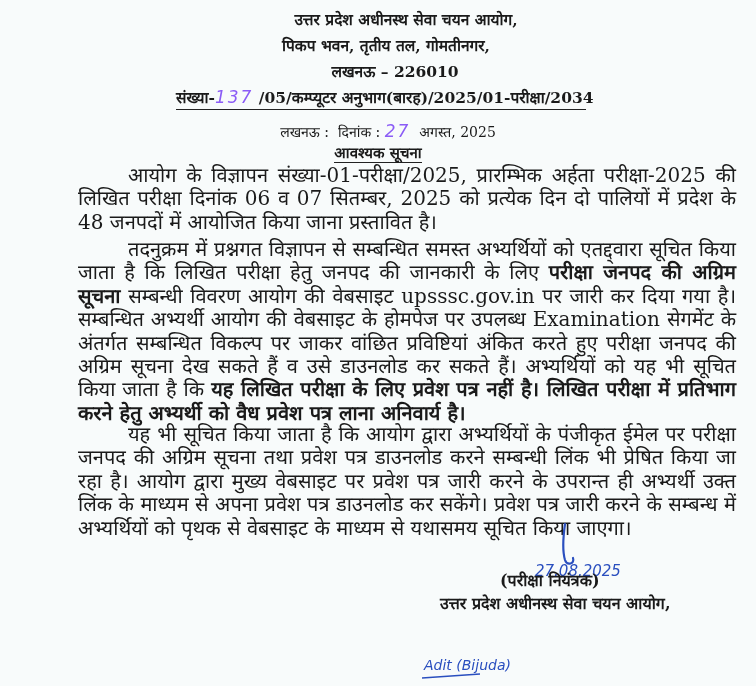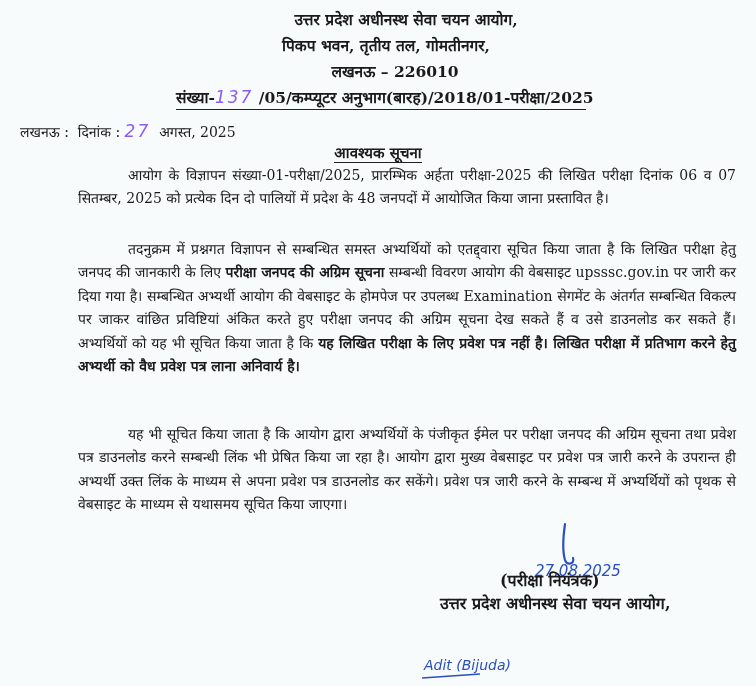--- a/index.html
+++ b/index.html
@@ -15,31 +15,31 @@
   .hdr1 { top: 9px; left: 28px; }
   .hdr2 { top: 35px; left: 8px; }
   .hdr3 { top: 61px; left: 0px; padding-left: 17px; }
   .ref {
     position: absolute; top: 86px; left: 176px; width: 410px;
     font-size: 15.5px; font-weight: bold; line-height: 22px;
     border-bottom: 1.5px solid #222; white-space: nowrap;
   }
   .hand { font-family: "DejaVu Sans", sans-serif; color: #8b5cf6; font-weight: normal; font-style: italic; font-size: 17px; letter-spacing: 2px; }
   .dateline {
-    position: absolute; top: 120px; left: 0; width: 756px; text-align: left;
+    position: absolute; top: 120px; left: 0; width: 756px; text-align: center;
     font-size: 14px; line-height: 22px; padding-left: 20px; box-sizing: border-box;
   }
   .title {
     position: absolute; top: 143px; left: 0; width: 756px; text-align: center;
     font-size: 15px; font-weight: bold; line-height: 20px;
   }
   .title span { border-bottom: 1.5px solid #222; }
   .para {
     position: absolute; left: 78px; width: 658px;
-    font-size: 14px; line-height: 23.4px; text-align: justify;
+    font-size: 20px; line-height: 23.4px; text-align: justify;
     text-indent: 50px;
   }
   .p1 { top: 164px; }
   .p2 { top: 238px; }
   .p3 { top: 423px; }
   b { font-weight: bold; }
   .sig-block { position: absolute; left: 470px; width: 290px; text-align: left; font-size: 16px; line-height: 22px; font-weight: bold; }
   .sig-title { top: 570px; left: 460px; width: 150px; padding-left: 40px; box-sizing: border-box; }
   .sig-org { top: 593px; left: 440px; width: 300px; }
   .sig-city { top: 620px; left: 440px; width: 300px; }
@@ -49,21 +49,21 @@
 </head>
 <body>
 
 <div class="page">
 
   <div class="hdr hdr1">उत्तर प्रदेश अधीनस्थ सेवा चयन आयोग,</div>
   <div class="hdr hdr2">पिकप भवन, तृतीय तल, गोमतीनगर,</div>
   <div class="hdr hdr3">लखनऊ – 226010</div>
 
   <div class="ref">
-    <span>संख्या-</span><span class="hand">137</span><span> /05/कम्प्यूटर अनुभाग(बारह)/2018/01-परीक्षा/2025</span>
+    <span>संख्या-</span><span class="hand">137</span><span> /05/कम्प्यूटर अनुभाग(बारह)/2025/01-परीक्षा/2034</span>
   </div>
 
   <div class="dateline">
     <span style="white-space:pre;">लखनऊ :  दिनांक : </span><span class="hand">27</span><span style="white-space:pre;">  अगस्त, 2025</span>
   </div>
 
   <div class="title">
     <span>आवश्यक सूचना</span>
   </div>
 

